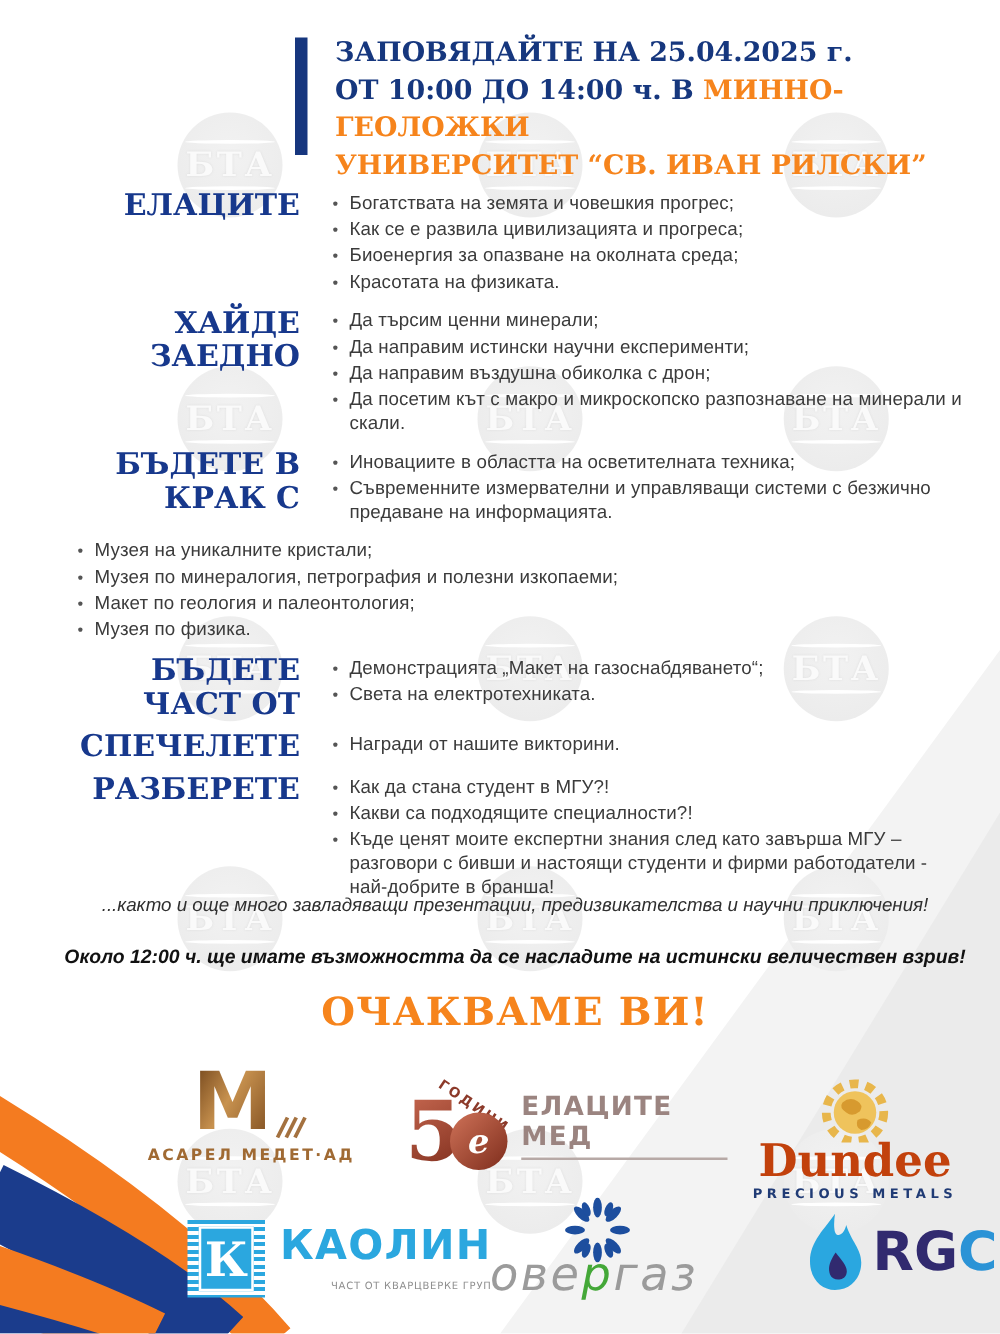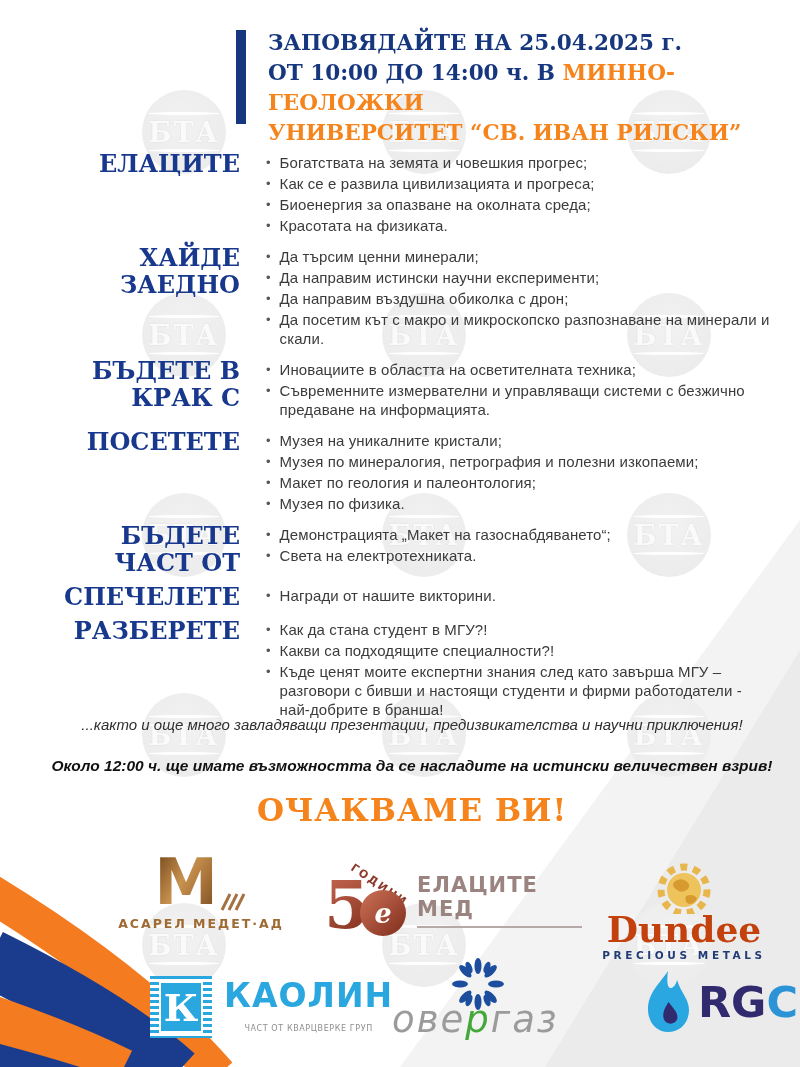--- a/index.html
+++ b/index.html
@@ -70,21 +70,21 @@
   .dundee-sub{margin-top:3px;font:700 10.5px "DejaVu Sans",sans-serif;color:#203B75;letter-spacing:3.6px;}
   
   .kaolin{left:150px;top:976px;width:250px;display:flex;align-items:flex-start;}
   .k-box{width:62px;height:62px;position:relative;
          background:repeating-linear-gradient(#2BA7DF 0 3px,#ffffff 3px 6px);}
   .k-inner{position:absolute;top:5px;bottom:5px;left:9px;right:9px;background:#2BA7DF;
            border:2px solid #fff;display:flex;align-items:center;justify-content:center;}
   .k-inner span{color:#fff;font:700 38px "DejaVu Serif",serif;}
   .k-right{margin-left:12px;}
   .k-title{font:700 33px/40px "DejaVu Sans",sans-serif;color:#2BA7DF;letter-spacing:1px;}
-  .k-sub{margin-top:8px;font:400 8px "DejaVu Sans",sans-serif;color:#8f8f8f;letter-spacing:0.6px;text-align:center;}
+  .k-sub{margin-top:8px;font:400 8px "DejaVu Sans",sans-serif;color:#8f8f8f;letter-spacing:0.6px;text-align:right;}
   
   .overgas{left:392px;top:958px;width:185px;height:105px;}
   .ov-flower{position:absolute;left:60px;top:0;}
   .ov-text{position:absolute;left:0;top:42px;font:italic 400 37px/40px "DejaVu Sans",sans-serif;
            color:#9B9B9B;letter-spacing:2px;}
   .ov-green{color:#44A838;}
   
   .rgc{left:640px;top:968px;width:170px;display:flex;align-items:center;}
   .rgc-text{font:700 43px "DejaVu Sans",sans-serif;margin-left:2px;}
   .rgc-dark{color:#312A6F;} .rgc-blue{color:#2B93D6;}
@@ -214,21 +214,20 @@
             <span class="txt">Иновациите в областта на осветителната техника;</span>
           </div>
         <div class="item">
             <span class="dot">•</span>
             <span class="txt">Съвременните измервателни и управляващи системи с безжично предаване на информацията.</span>
           </div>
       </div>
     </div>
 
     <div class="section">
-      <div class="s-head">ПОСЕТЕТЕ</div>
       <div class="s-items">
         <div class="item">
             <span class="dot">•</span>
             <span class="txt">Музея на уникалните кристали;</span>
           </div>
         <div class="item">
             <span class="dot">•</span>
             <span class="txt">Музея по минералогия, петрография и полезни изкопаеми;</span>
           </div>
         <div class="item">

